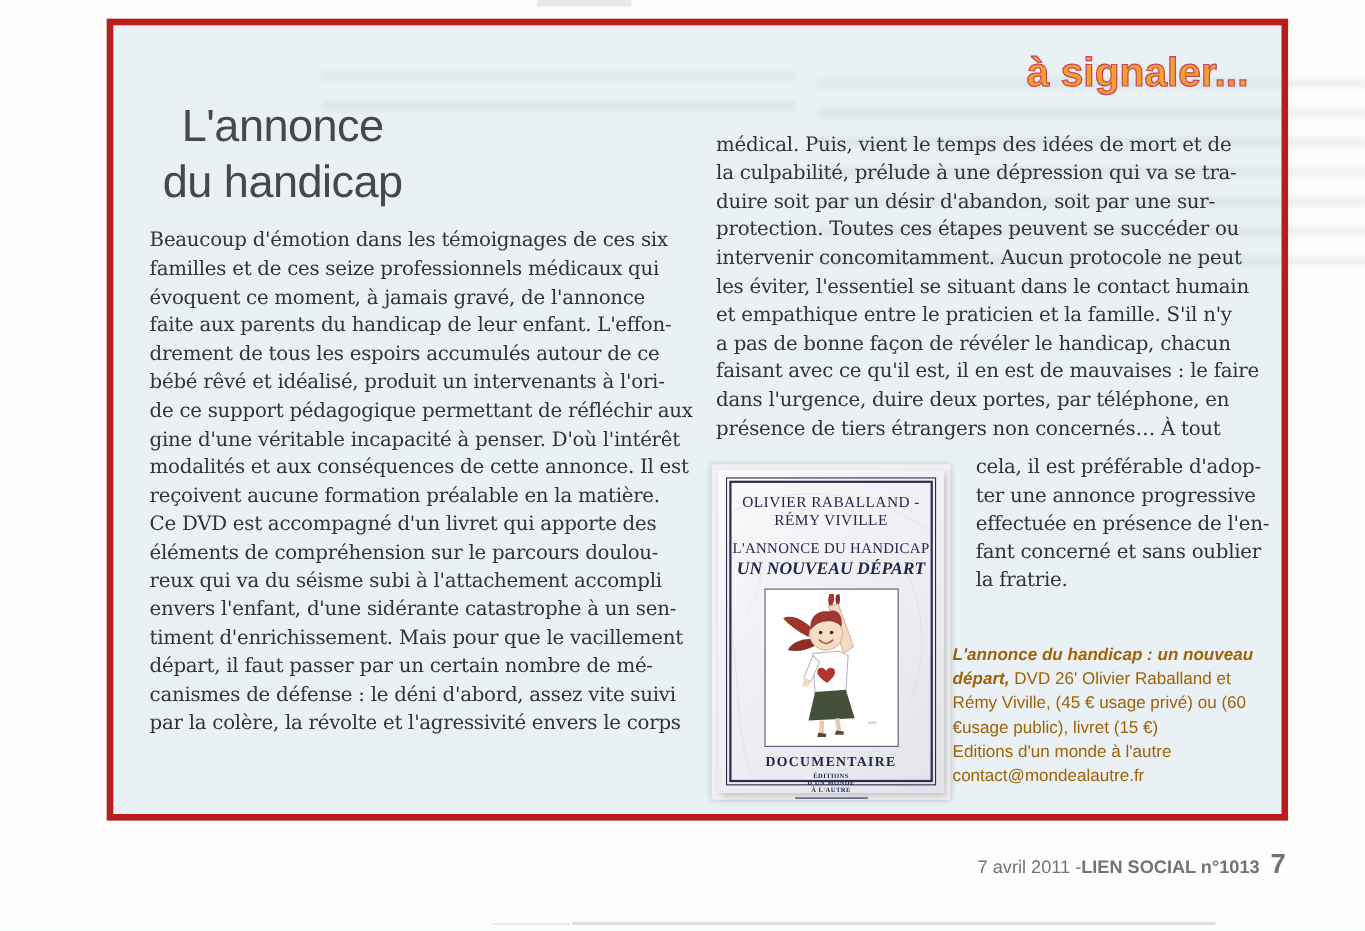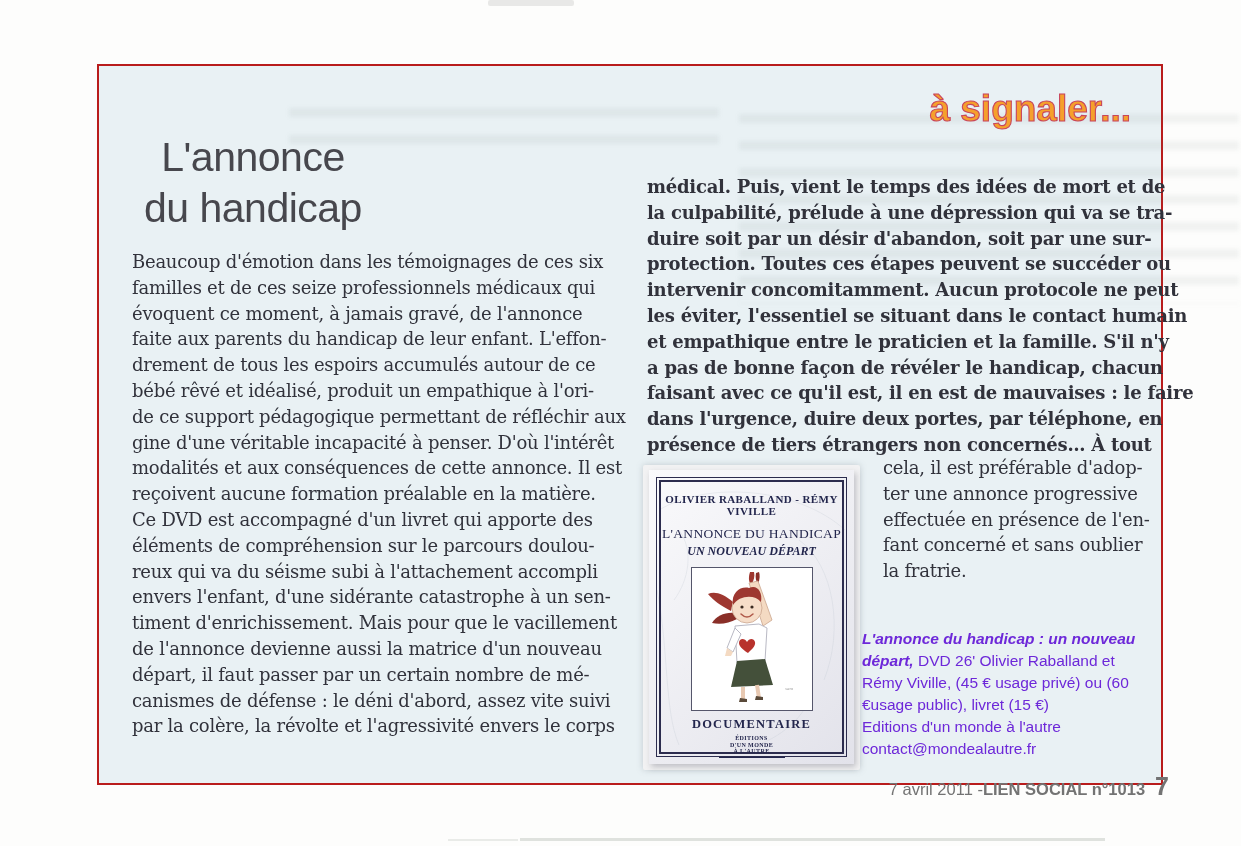--- a/index.html
+++ b/index.html
@@ -12,68 +12,68 @@
   .smudge-top{position:absolute;left:488px;top:0;width:86px;height:6px;background:#d7d7d5;opacity:.55;border-radius:2px;}
   .smudge-bottom{position:absolute;left:520px;top:838px;width:585px;height:3px;background:#d9ddd8;opacity:.85;}
   .smudge-bottom2{position:absolute;left:448px;top:839px;width:70px;height:2px;background:#e4e6e2;opacity:.8;}
   .ghost{position:absolute;filter:blur(2px);pointer-events:none;
     background:repeating-linear-gradient(to bottom, rgba(95,115,105,0.075) 0 9px, rgba(0,0,0,0) 9px 27px);}
   .ghost-tr{left:640px;top:48px;width:500px;height:190px;}
   .ghost-tl{left:190px;top:42px;width:430px;height:40px;}
   
   .page-box{
     position:absolute;left:97px;top:17px;width:1062px;height:717px;
-    background:#e9f1f4;border:2px solid #b91c1c;margin-top:47px;
+    background:#e9f1f4;border:6px solid #b91c1c;
   }
   .badge{
     position:absolute;top:22px;right:30px;
     font-size:37px;font-weight:bold;letter-spacing:0;
     color:#f5a02c;-webkit-text-stroke:1.1px #c8455c;
   }
   .article-title{
     position:absolute;left:45px;top:66px;
     font-size:41px;line-height:51px;color:#47474d;letter-spacing:-.5px;text-align:center;
   }
   .textcol{
     position:absolute;color:#31323b;
     font-family:"DejaVu Serif",serif;font-size:18px;letter-spacing:-.25px;
   }
   .textcol div{white-space:nowrap;height:25.8px;line-height:25.8px;}
   .col-left{left:33px;top:183px;width:500px;}
-  .col-right{left:548px;top:108px;width:492px;font-weight:bold;}
+  .col-right{left:548px;top:96px;width:492px;}
   .col-wrap{left:784px;top:389px;width:280px;}
   
   .dvd-photo{
     position:absolute;left:544px;top:399px;width:217px;height:305px;
     background:#f2f2f3;border-radius:2px;
     box-shadow:0 0 6px rgba(120,130,140,.35);
   }
   .dvd-card{
     position:absolute;left:6px;top:5px;width:205px;height:294px;
     background:linear-gradient(135deg,#fafafc 0%,#ededf2 55%,#e2e2ea 100%);
     box-shadow:2px 3px 6px rgba(40,40,60,.25);
   }
   .dvd-sketch{position:absolute;inset:0;opacity:.5;}
   .dvd-frame{position:absolute;inset:7px;border:1px solid #2c2c4e;}
   .dvd-frame::after{content:"";position:absolute;inset:2px;border:2px solid #2c2c4e;}
   .dvd-inner{position:absolute;inset:12px;text-align:center;color:#23264d;font-family:"Liberation Serif",serif;}
-  .dvd-authors{margin-top:11px;font-size:11px;font-weight:bold;letter-spacing:.4px;}
+  .dvd-authors{margin-top:11px;font-size:14px;font-weight:normal;letter-spacing:.4px;}
   .dvd-title{margin-top:9px;font-size:13.5px;font-weight:normal;letter-spacing:.3px;}
-  .dvd-subtitle{margin-top:2px;font-size:12px;font-weight:bold;font-style:italic;}
+  .dvd-subtitle{margin-top:2px;font-size:16px;font-weight:bold;font-style:italic;}
   .dvd-art{
     margin:8px auto 0;width:120px;height:142px;background:#ffffff;
     border:1px solid #55566b;position:relative;overflow:hidden;
   }
   .dvd-genre{margin-top:6px;font-size:12.5px;font-weight:bold;letter-spacing:1.2px;}
   .dvd-logo{margin:3px auto 0;width:66px;font-size:6px;line-height:6.5px;font-weight:bold;
     letter-spacing:.4px;border-bottom:1px solid #23264d;padding-bottom:2px;}
   
   .caption{
     position:absolute;left:763px;top:562px;width:292px;
-    font-size:15.5px;line-height:22px;color:#6d28d9;
+    font-size:15.5px;line-height:22px;color:#a16207;
   }
   .caption p{margin:0;}
   .cap-lead{font-weight:bold;font-style:italic;}
   
   .footer{
     position:absolute;top:772px;right:72px;
     display:flex;align-items:baseline;color:#737373;font-size:16.5px;
   }
   .footer .bold{font-weight:bold;}
   .footer .pageno{font-weight:bold;font-size:25px;margin-left:10px;}
@@ -96,31 +96,30 @@
       <div>L'annonce</div>
       <div>du handicap</div>
     </div>
 
   <div class="textcol col-left">
       <div>Beaucoup d'émotion dans les témoignages de ces six</div>
       <div>familles et de ces seize professionnels médicaux qui</div>
       <div>évoquent ce moment, à jamais gravé, de l'annonce</div>
       <div>faite aux parents du handicap de leur enfant. L'effon-</div>
       <div>drement de tous les espoirs accumulés autour de ce</div>
-      <div>bébé rêvé et idéalisé, produit un empathique à l'ori-</div>
+      <div>bébé rêvé et idéalisé, produit un intervenants à l'ori-</div>
       <div>de ce support pédagogique permettant de réfléchir aux</div>
       <div>gine d'une véritable incapacité à penser. D'où l'intérêt</div>
       <div>modalités et aux conséquences de cette annonce. Il est</div>
       <div>reçoivent aucune formation préalable en la matière.</div>
       <div>Ce DVD est accompagné d'un livret qui apporte des</div>
       <div>éléments de compréhension sur le parcours doulou-</div>
       <div>reux qui va du séisme subi à l'attachement accompli</div>
       <div>envers l'enfant, d'une sidérante catastrophe à un sen-</div>
       <div>timent d'enrichissement. Mais pour que le vacillement</div>
-      <div>de l'annonce devienne aussi la matrice d'un nouveau</div>
       <div>départ, il faut passer par un certain nombre de mé-</div>
       <div>canismes de défense : le déni d'abord, assez vite suivi</div>
       <div>par la colère, la révolte et l'agressivité envers le corps</div>
     </div>
 
   <div class="textcol col-right">
       <div>médical. Puis, vient le temps des idées de mort et de</div>
       <div>la culpabilité, prélude à une dépression qui va se tra-</div>
       <div>duire soit par un désir d'abandon, soit par une sur-</div>
       <div>protection. Toutes ces étapes peuvent se succéder ou</div>

